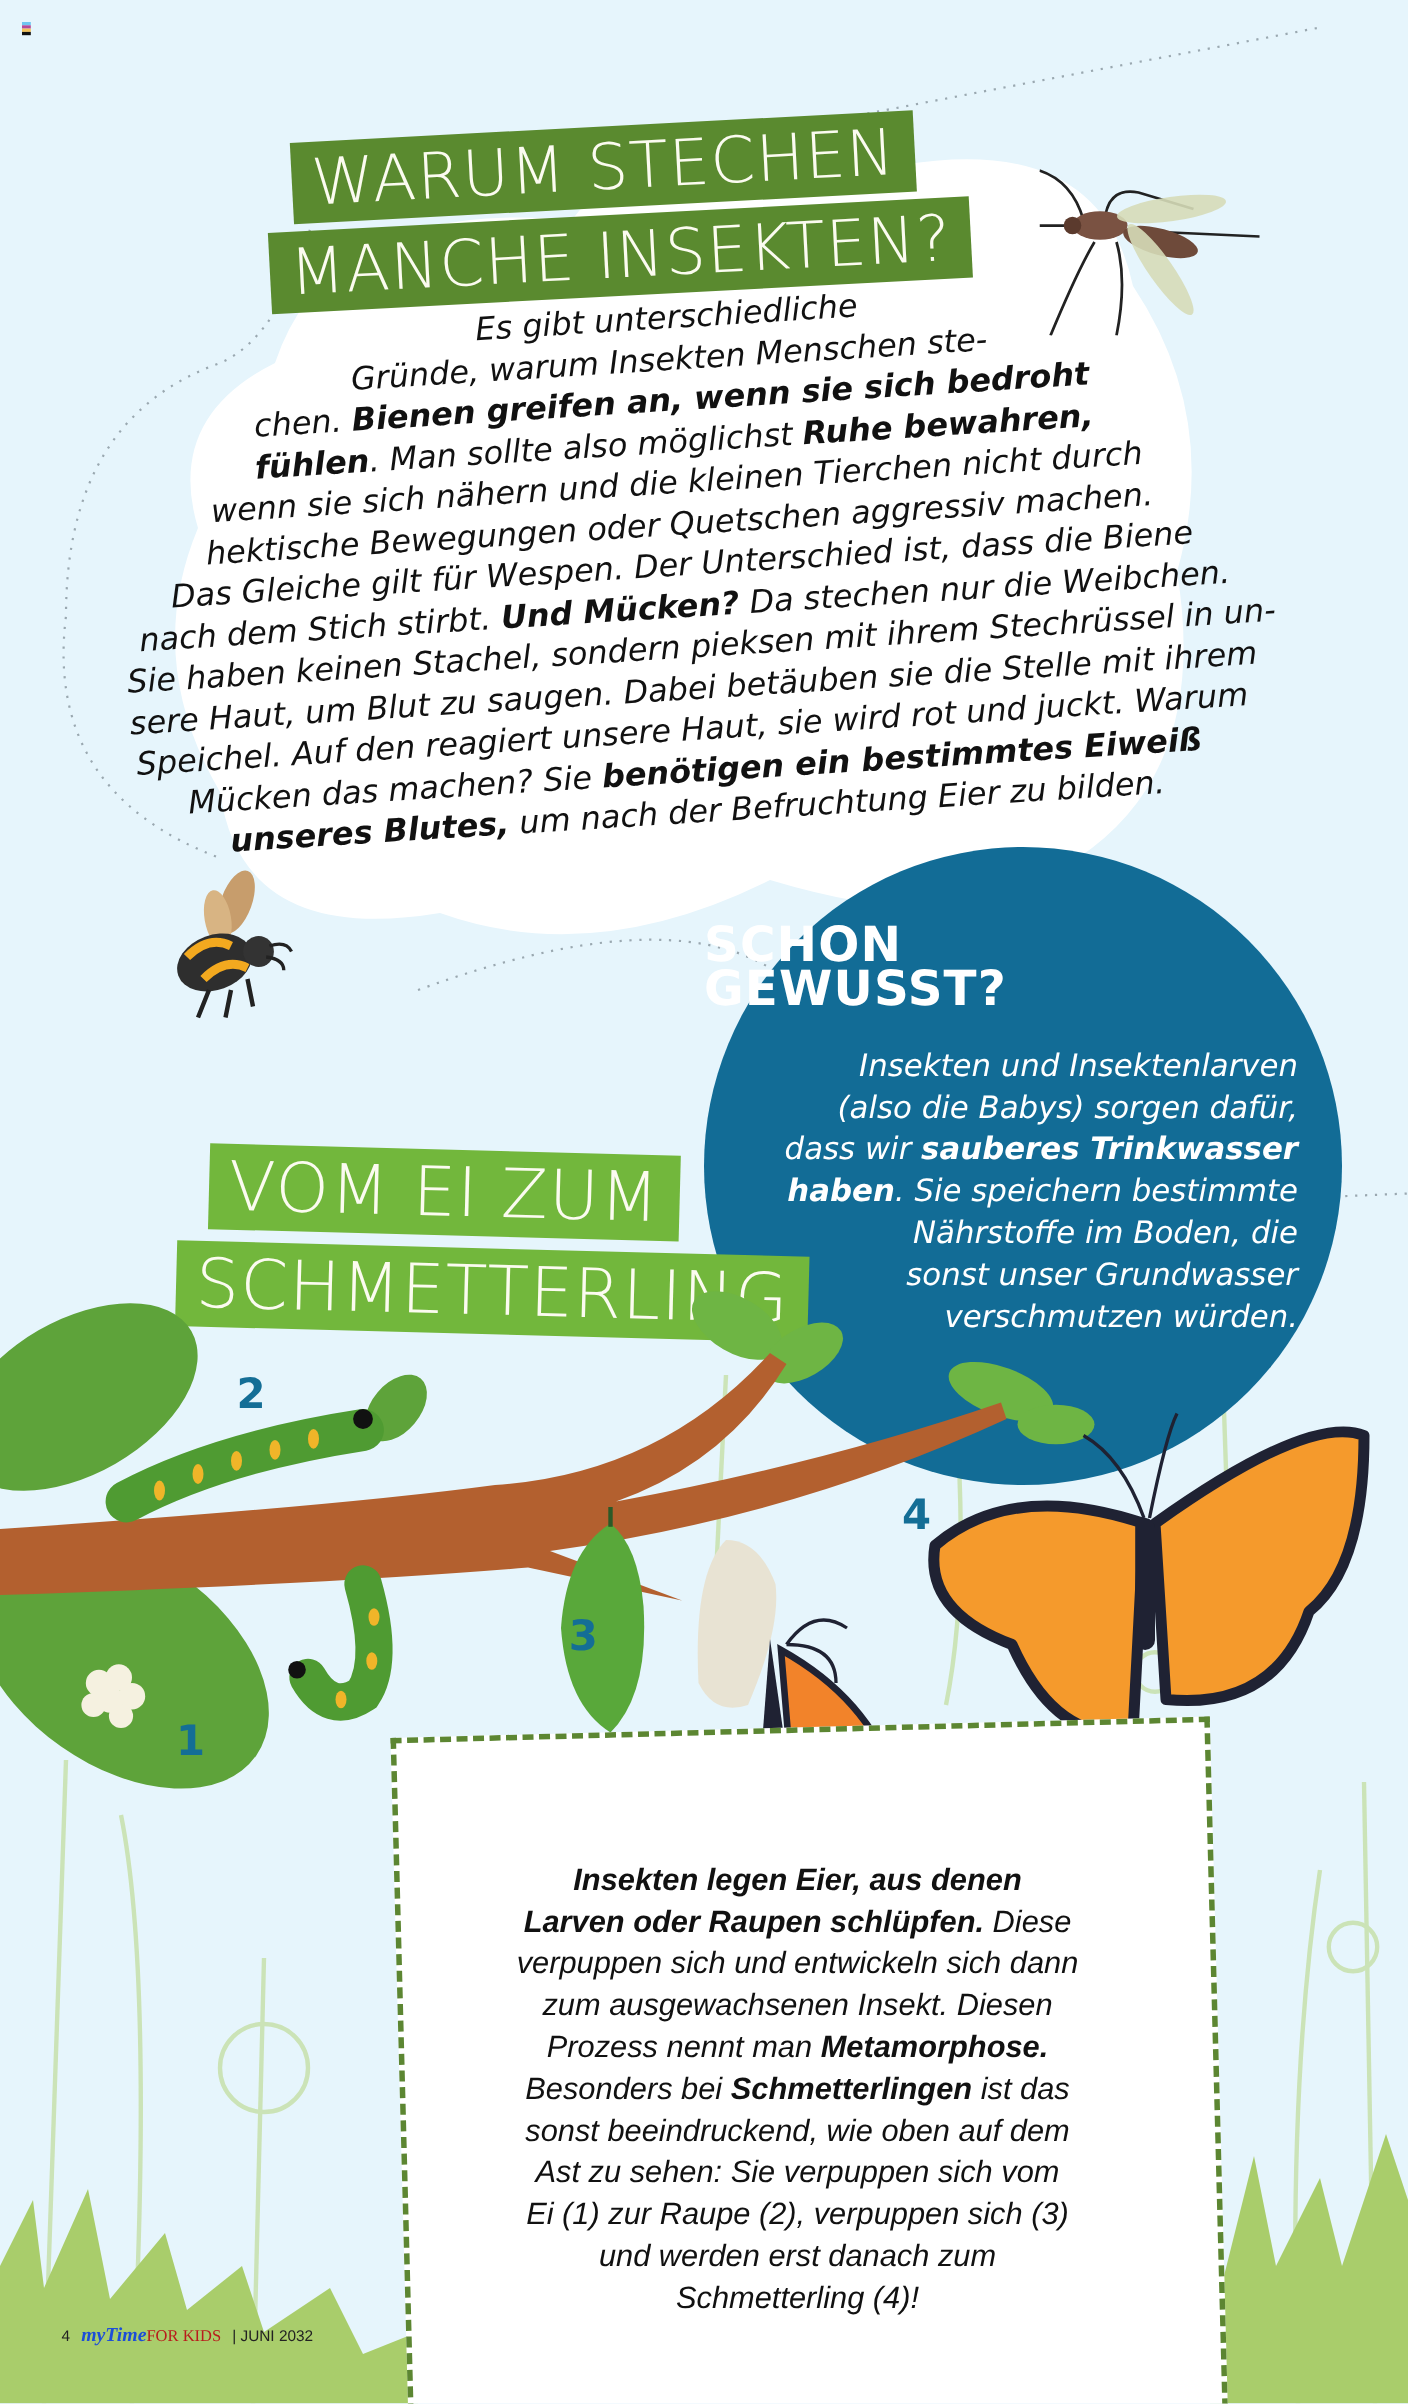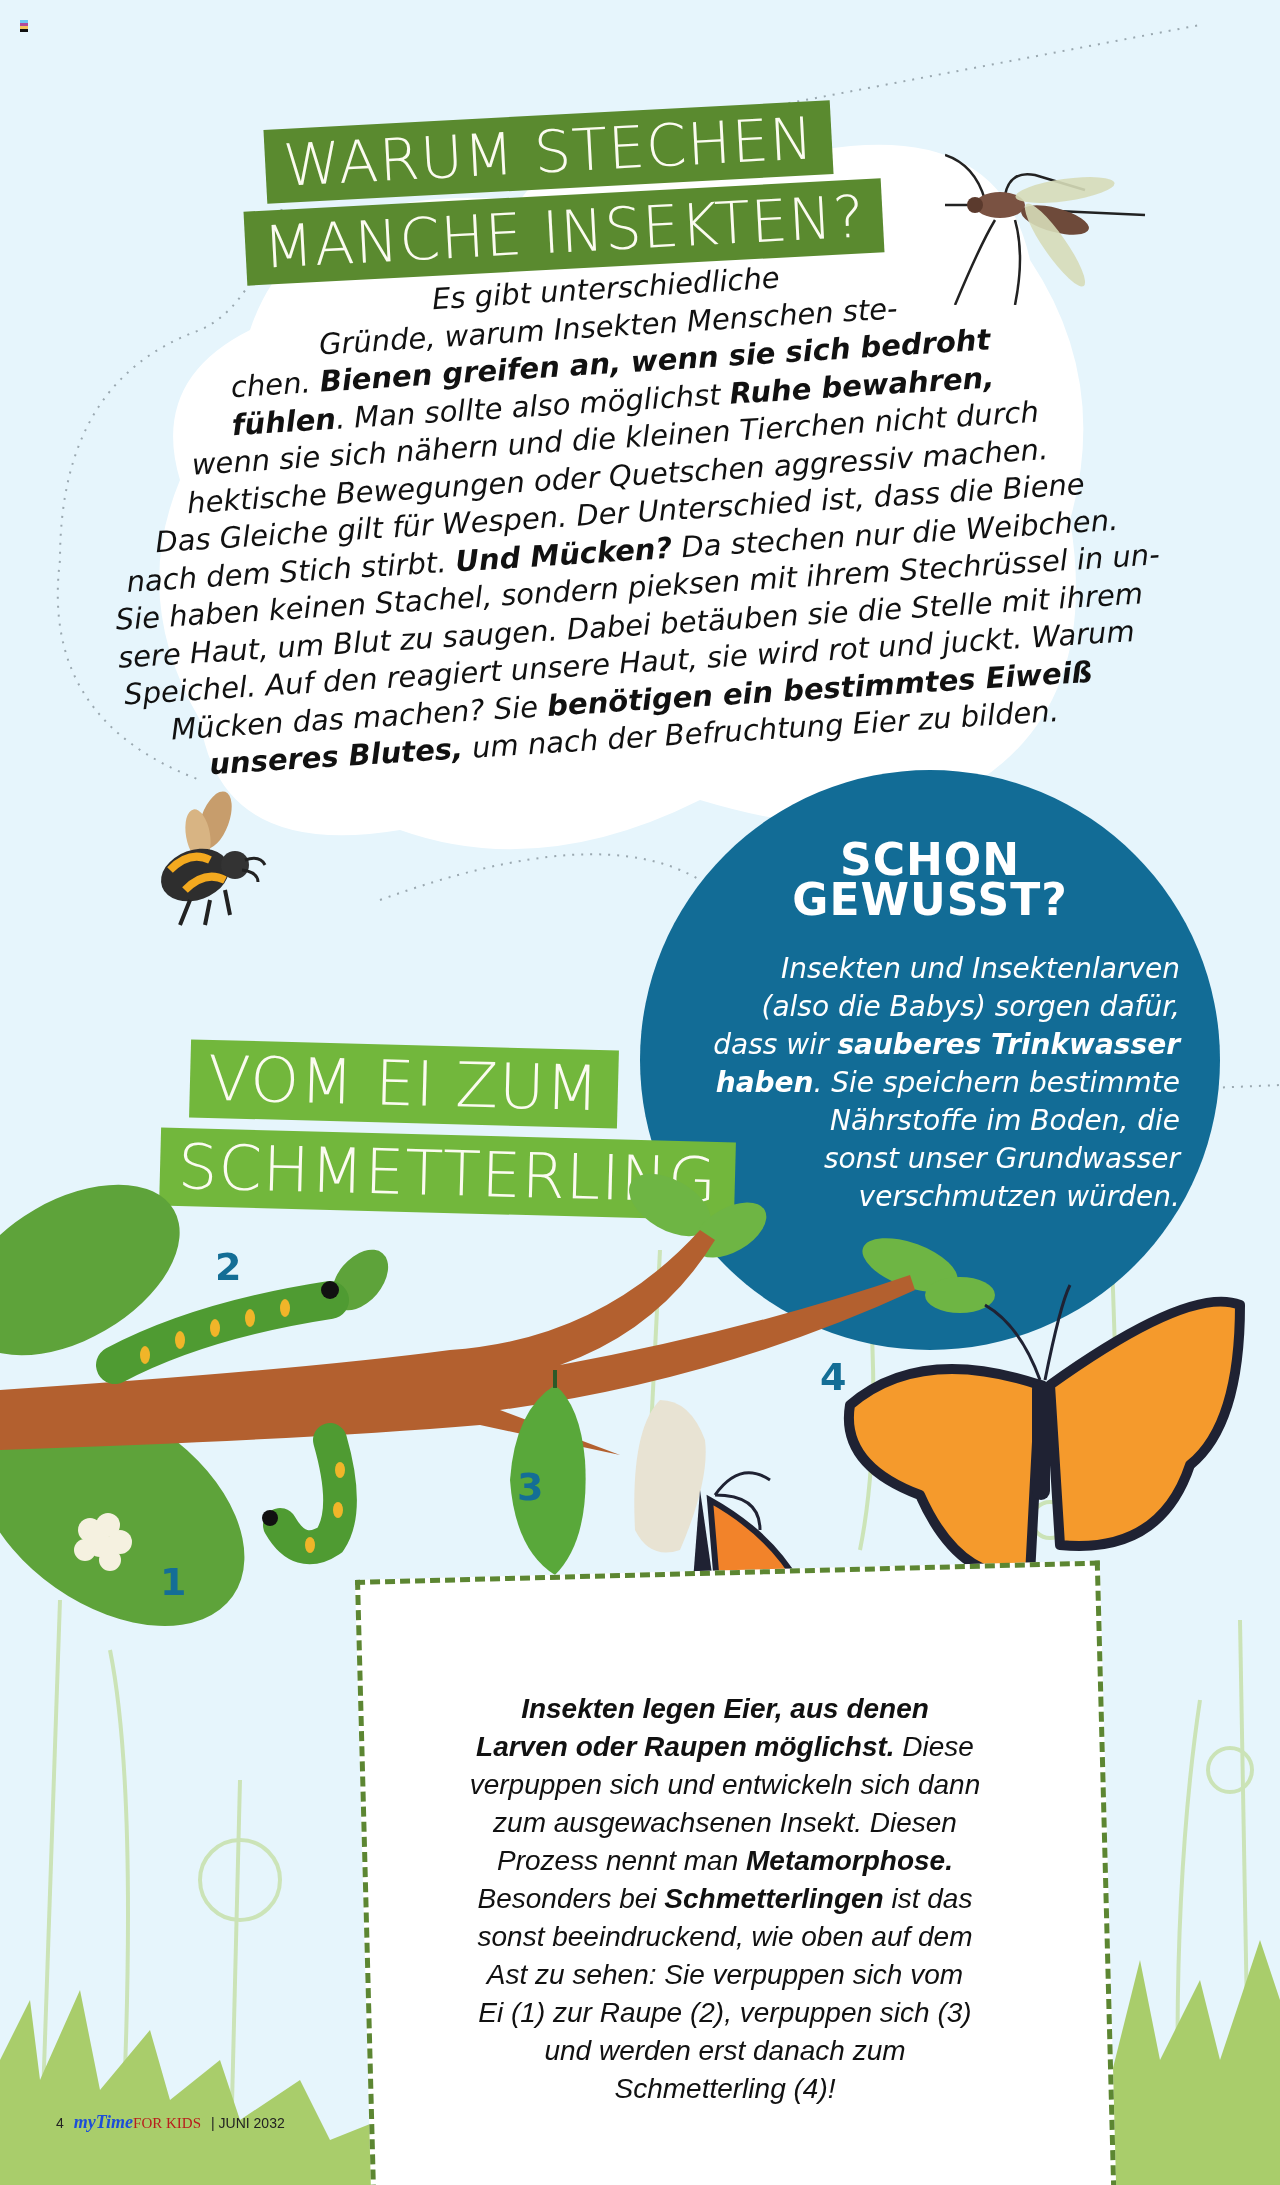--- a/index.html
+++ b/index.html
@@ -27,21 +27,21 @@
     line-height: 37.5px; color: #111; text-align: center;
     transform: rotate(-3.6deg); transform-origin: 50% 50%;
     font-weight: 300;
   }
   .intro-text .l { display: block; white-space: nowrap; }
   .intro-text b { font-weight: 700; font-style: italic; }
 
   
   .circle { left: 640px; top: 770px; width: 580px; height: 580px; border-radius: 50%;
             background: #126c96; }
-  .circle-title { left: 640px; top: 840px; width: 580px; text-align: center; color: #fff;
+  .circle-title { left: 640px; top: 840px; width: 580px; text-align: left; color: #fff;
                   font-family: "DejaVu Sans", sans-serif; font-weight: 900; font-size: 44px;
                   line-height: 40px; letter-spacing: 1px; }
   .circle-text { left: 680px; top: 950px; width: 500px; text-align: right; color: #fff;
                  font-family: "DejaVu Sans", sans-serif; font-style: italic; font-size: 28px;
                  line-height: 38px; font-weight: 300; }
   .circle-text .l { display: block; white-space: nowrap; }
   .circle-text b { font-weight: 700; }
 
   
   .num { color: #146e96; font-family: "DejaVu Sans", sans-serif; font-weight: 900; font-size: 38px; }
@@ -228,21 +228,21 @@
 </svg>
 
 <div class="abs num" style="left:215px;top:1245px;">2</div>
 <div class="abs num" style="left:160px;top:1560px;">1</div>
 <div class="abs num" style="left:517px;top:1465px;">3</div>
 <div class="abs num" style="left:820px;top:1355px;">4</div>
 
 <div class="abs box"></div>
 <div class="abs box-text" id="box-text">
     <span class="l"><b>Insekten legen Eier, aus denen</b></span>
-    <span class="l"><b>Larven oder Raupen möglichst.</b><span> Diese</span></span>
+    <span class="l"><b>Larven oder Raupen schlüpfen.</b><span> Diese</span></span>
     <span class="l"><span>verpuppen sich und entwickeln sich dann</span></span>
     <span class="l"><span>zum ausgewachsenen Insekt. Diesen</span></span>
     <span class="l"><span>Prozess nennt man </span><b>Metamorphose.</b></span>
     <span class="l"><span>Besonders bei </span><b>Schmetterlingen</b><span> ist das</span></span>
     <span class="l"><span>sonst beeindruckend, wie oben auf dem</span></span>
     <span class="l"><span>Ast zu sehen: Sie verpuppen sich vom</span></span>
     <span class="l"><span>Ei (1) zur Raupe (2), verpuppen sich (3)</span></span>
     <span class="l"><span>und werden erst danach zum</span></span>
     <span class="l"><span>Schmetterling (4)!</span></span>
   </div>

